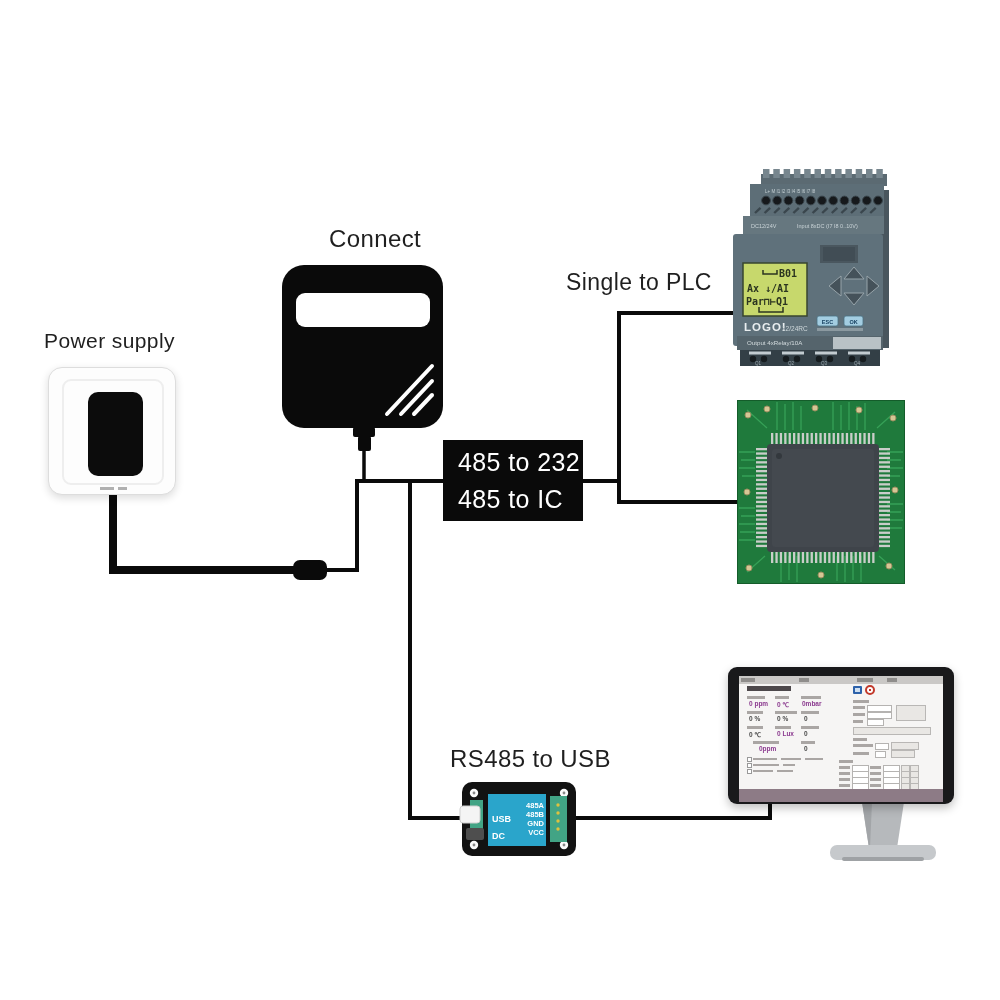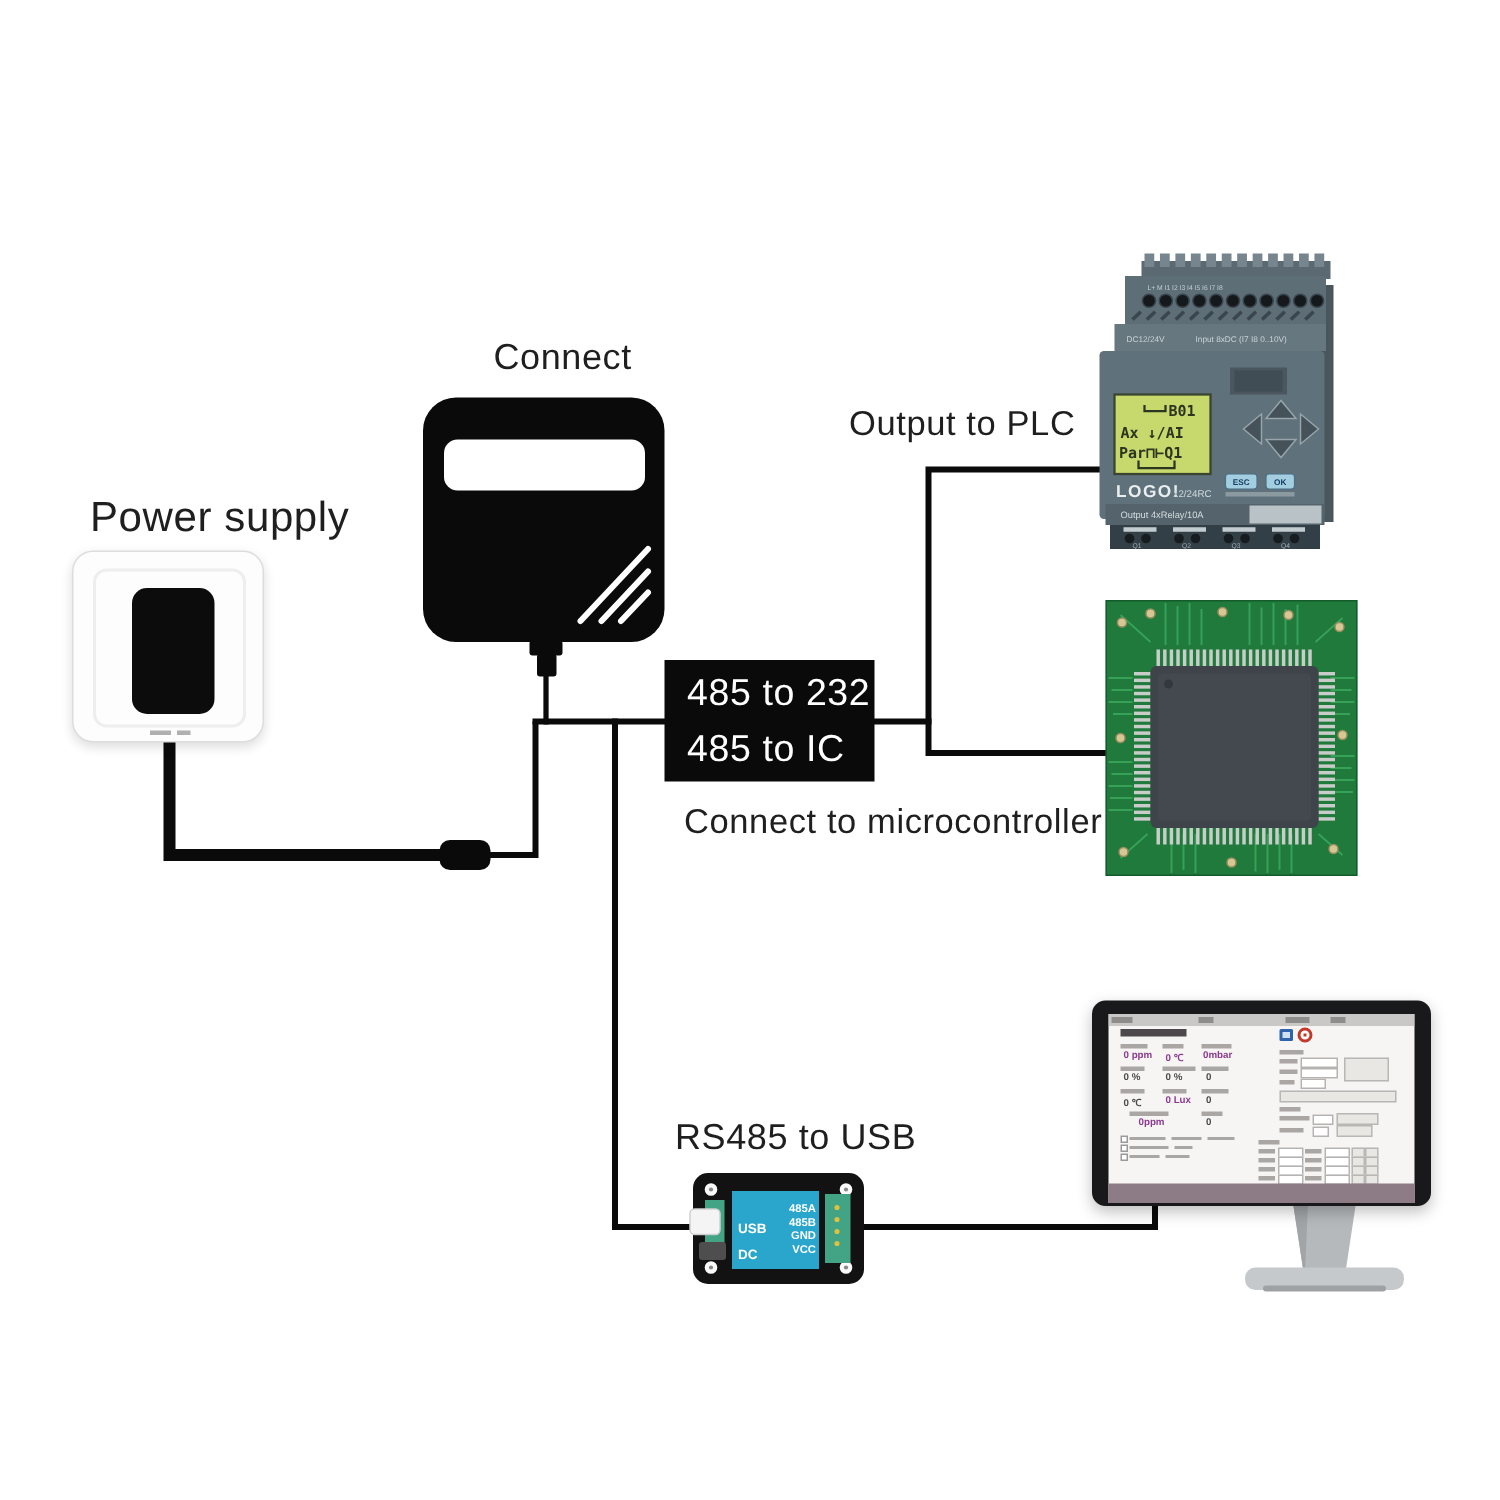--- a/index.html
+++ b/index.html
@@ -2,21 +2,21 @@
 <html><head>
 <meta charset="utf-8">
 <style>
   html,body{margin:0;padding:0;background:#fff;}
   #canvas{position:relative;width:1000px;height:1000px;background:#fff;overflow:hidden;
           font-family:"Liberation Sans",sans-serif;color:#1f1f1f;}
   .abs{position:absolute;}
   .lbl{position:absolute;color:#1f1f1f;letter-spacing:.4px;white-space:nowrap;}
   #title{left:82px;top:118px;font-size:33px;}
   #lbl-sensor{left:329px;top:225px;font-size:24px;}
-  #lbl-power{left:60px;top:329px;font-size:28px;}
+  #lbl-power{left:44px;top:329px;font-size:21px;}
   #lbl-plc{left:566px;top:269px;font-size:23px;}
   #lbl-micro{left:456px;top:534px;font-size:23px;}
   #lbl-rs485{left:450px;top:745px;font-size:24px;}
   #lbl-computer{left:585px;top:831px;font-size:24px;}
 
   
   #sensor{left:282px;top:265px;width:161px;height:163px;background:#0a0a0a;border-radius:22px;}
   #sensor-slot{left:14px;top:28px;width:134px;height:34px;background:#fff;border-radius:9px;position:absolute;}
   #sensor-stub1{left:353px;top:427px;width:22px;height:10px;background:#0a0a0a;border-radius:2px;}
   #sensor-stub2{left:358px;top:436px;width:13px;height:15px;background:#0a0a0a;border-radius:2px;}
@@ -67,22 +67,21 @@
       <path d="M581 481 H621" stroke-width="4"></path>
       <path d="M738 313 H619 V502 H740" stroke-width="4"></path>
       <path d="M410 479 V818 H466" stroke-width="4"></path>
       <path d="M576 818 H770 V799" stroke-width="4"></path>
     </g>
     <rect x="293" y="560" width="34" height="20" rx="7" fill="#0a0a0a"></rect>
   </svg>
 
   <div class="lbl" id="lbl-sensor">Connect</div>
   <div class="lbl" id="lbl-power">Power supply</div>
-  <div class="lbl" id="lbl-plc">Output to PLC</div>
-  <div class="lbl" id="lbl-micro">Connect to microcontroller</div>
+  <div class="lbl" id="lbl-plc">Single to PLC</div>
   <div class="lbl" id="lbl-rs485">RS485 to USB</div>
 
   <div class="abs" id="sensor">
     <div id="sensor-slot"></div>
     <svg class="abs" style="left:100px;top:98px;" width="55" height="56" viewBox="0 0 55 56">
       <g stroke="#fff" stroke-width="4" stroke-linecap="round">
         <line x1="5" y1="51" x2="50" y2="3"></line>
         <line x1="19" y1="51" x2="50" y2="18"></line>
         <line x1="32" y1="51" x2="50" y2="32"></line>
       </g>

